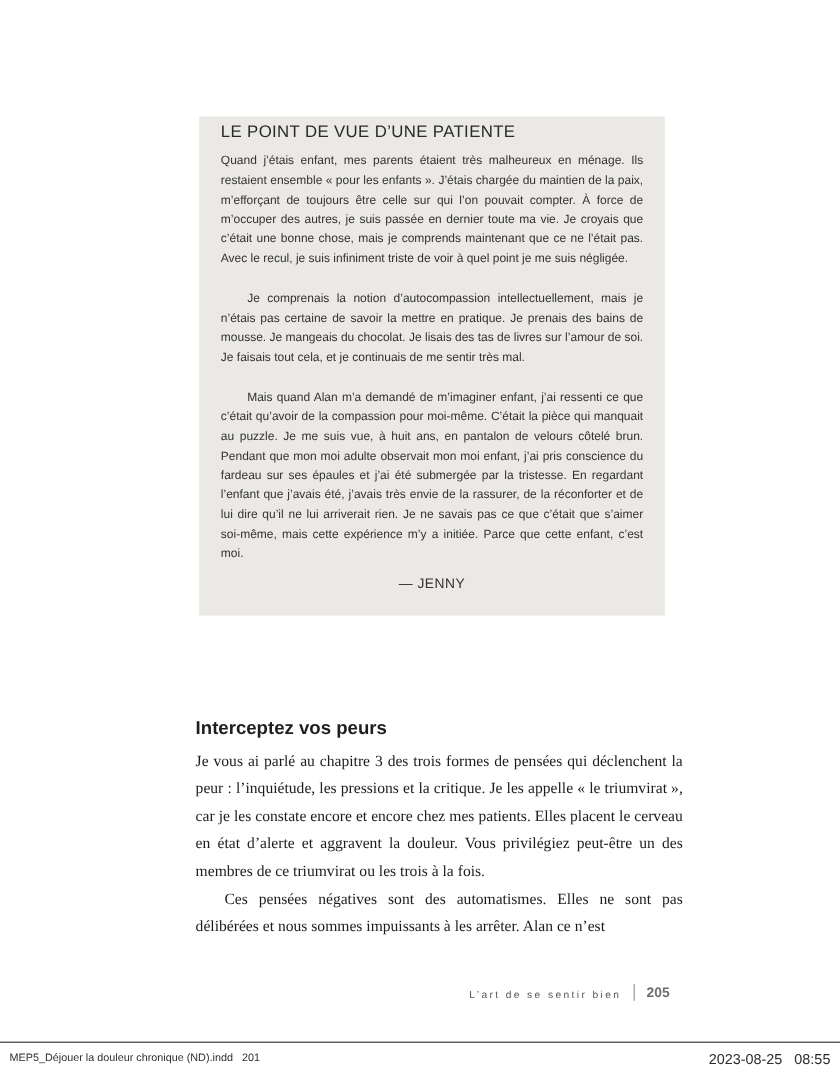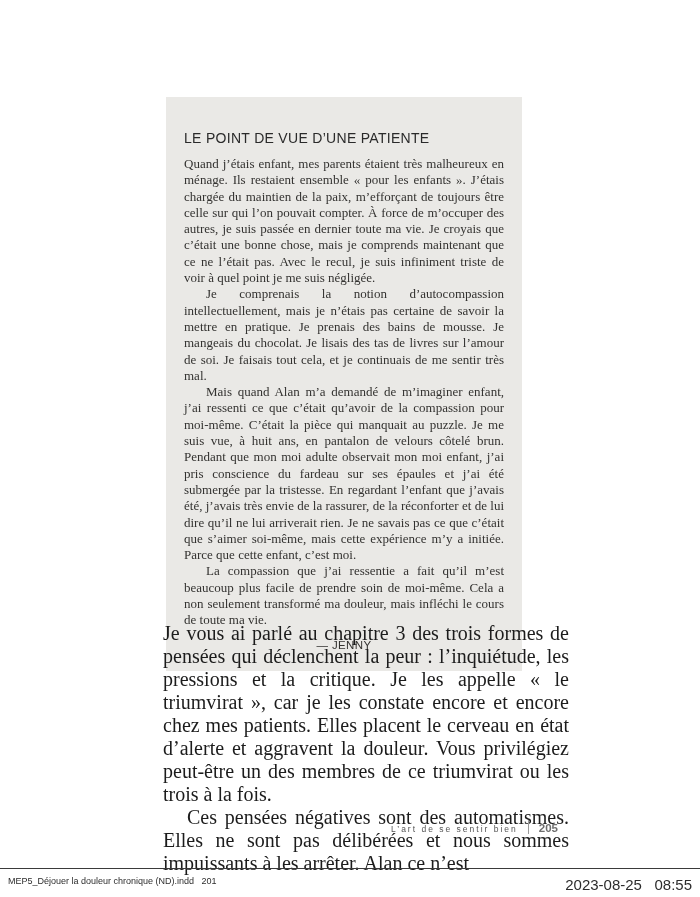--- a/index.html
+++ b/index.html
@@ -12,40 +12,40 @@
     overflow: hidden;
     font-family: "Liberation Sans", sans-serif;
     color: #222;
   }
 
   
   .testimonial-box {
     position: absolute;
     left: 166px;
     top: 97px;
-    width: 356px;
+    width: 388px;
     background: #eae9e6;
-    padding: 33px 18px 20px 18px;
+    padding: 4px 18px 20px 18px;
   }
   .testimonial-title {
     font-family: "Liberation Sans", sans-serif;
     font-size: 14px;
     font-weight: 500;
     letter-spacing: 0.3px;
     color: #2a2a2a;
     margin-bottom: 10px;
   }
   .testimonial-box p {
-    font-family: Liberation Serif, serif;
-    font-size: 13px;
+    font-family: Liberation Sans, sans-serif;
+    font-size: 10px;
     line-height: 16.3px;
     text-align: justify;
     color: #333230;
   }
-  .testimonial-box p.indent { text-indent: 22px; }
+  .testimonial-box p.indent { text-indent: 22px; margin-top: 17px; }
   .testimonial-signature {
     margin-top: 10px;
     text-align: center;
     font-size: 11.5px;
     letter-spacing: 0.4px;
     color: #333230;
   }
 
   
   .section-heading {
@@ -58,21 +58,21 @@
     color: #1e1e1e;
   }
   .body-text {
     position: absolute;
     left: 163px;
     top: 622px;
     width: 406px;
   }
   .body-text p {
     font-family: "Liberation Serif", serif;
-    font-size: 20px;
+    font-size: 13px;
     line-height: 23px;
     text-align: justify;
     color: #1c1c1c;
   }
   .body-text p.indent { text-indent: 24px; }
 
   
   .running-footer {
     position: absolute;
     top: 820px;
@@ -110,39 +110,39 @@
     left: 8px;
     top: 876px;
     font-size: 9px;
     color: #2d2d2d;
     white-space: pre;
   }
   .slug-right {
     position: absolute;
     right: 8px;
     top: 876px;
-    font-size: 15px;
+    font-size: 12px;
     color: #2d2d2d;
     white-space: pre;
   }
 </style>
 </head>
 <body>
 
 <div class="page">
 
   <div class="testimonial-box">
     <div class="testimonial-title">LE POINT DE VUE D’UNE PATIENTE</div>
     <p>Quand j’étais enfant, mes parents étaient très malheureux en ménage. Ils restaient ensemble « pour les enfants ». J’étais chargée du maintien de la paix, m’efforçant de toujours être celle sur qui l’on pouvait compter. À force de m’occuper des autres, je suis passée en dernier toute ma vie. Je croyais que c’était une bonne chose, mais je comprends maintenant que ce ne l’était pas. Avec le recul, je suis infiniment triste de voir à quel point je me suis négligée.</p>
     <p class="indent">Je comprenais la notion d’autocompassion intellectuellement, mais je n’étais pas certaine de savoir la mettre en pratique. Je prenais des bains de mousse. Je mangeais du chocolat. Je lisais des tas de livres sur l’amour de soi. Je faisais tout cela, et je continuais de me sentir très mal.</p>
     <p class="indent">Mais quand Alan m’a demandé de m’imaginer enfant, j’ai ressenti ce que c’était qu’avoir de la compassion pour moi-même. C’était la pièce qui manquait au puzzle. Je me suis vue, à huit ans, en pantalon de velours côtelé brun. Pendant que mon moi adulte observait mon moi enfant, j’ai pris conscience du fardeau sur ses épaules et j’ai été submergée par la tristesse. En regardant l’enfant que j’avais été, j’avais très envie de la rassurer, de la réconforter et de lui dire qu’il ne lui arriverait rien. Je ne savais pas ce que c’était que s’aimer soi-même, mais cette expérience m’y a initiée. Parce que cette enfant, c’est moi.</p>
-    <p class="indent">La compassion que j’ai ressentie a fait qu’il m’est beaucoup plus facile de prendre soin de moi-même. Cela a non seulement transformé ma douleur, mais infléchi le cours de toute ma vie.</p>
     <div class="testimonial-signature">— JENNY</div>
   </div>
 
+  <div class="section-heading">Interceptez vos peurs</div>
 
   <div class="body-text">
     <p>Je vous ai parlé au chapitre 3 des trois formes de pensées qui déclenchent la peur : l’inquiétude, les pressions et la critique. Je les appelle « le triumvirat », car je les constate encore et encore chez mes patients. Elles placent le cerveau en état d’alerte et aggravent la douleur. Vous privilégiez peut-être un des membres de ce triumvirat ou les trois à la fois.</p>
     <p class="indent">Ces pensées négatives sont des automatismes. Elles ne sont pas délibérées et nous sommes impuissants à les arrêter. Alan ce n’est</p>
   </div>
 
   <div class="running-footer">
     <span class="running-title">L’art de se sentir bien</span>
     <span class="footer-divider"></span>
     <span class="page-number">205</span>

